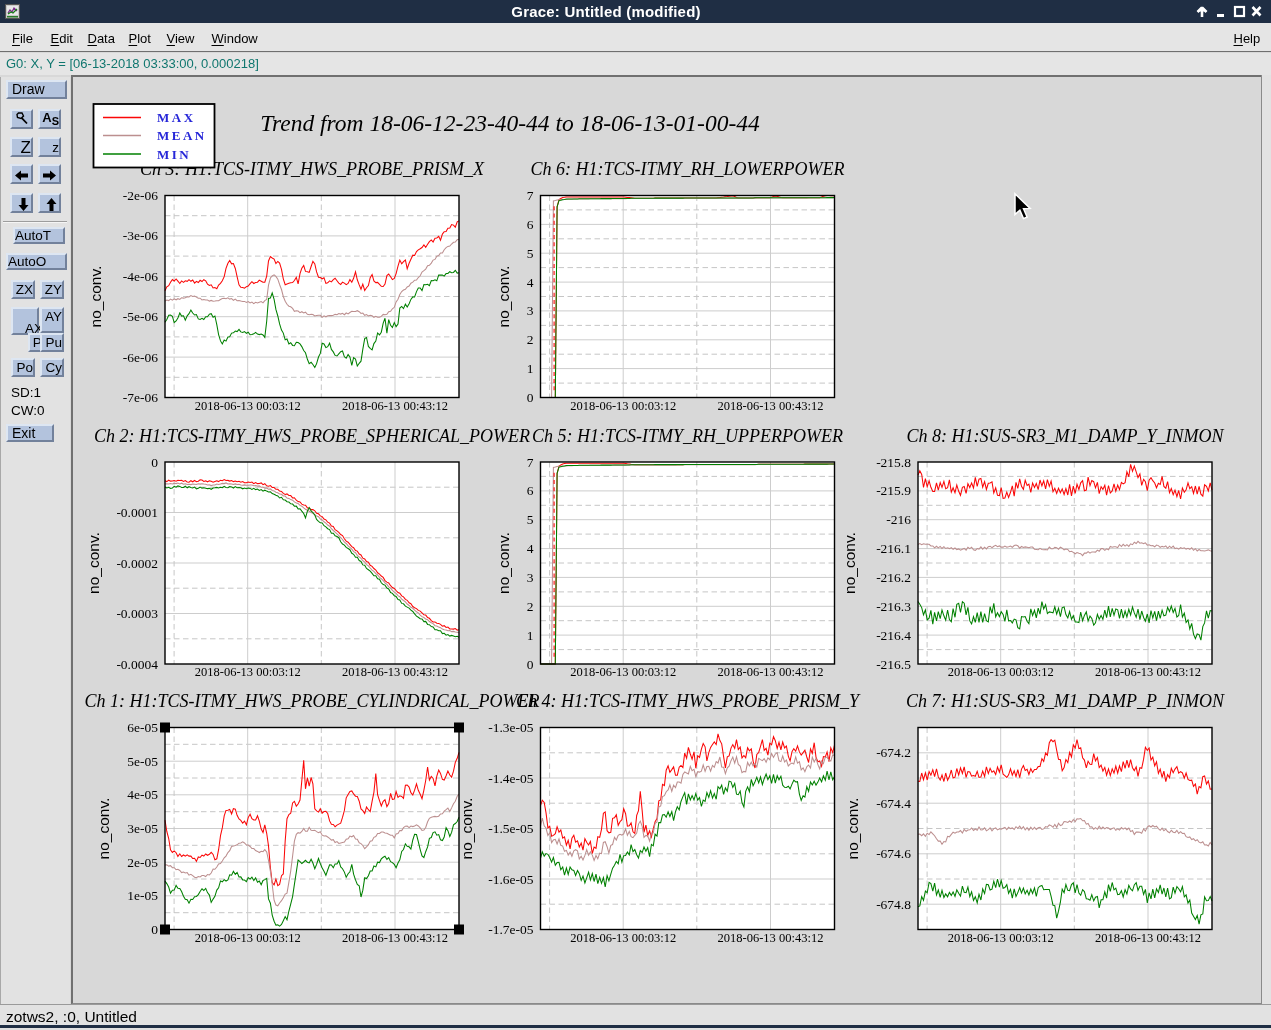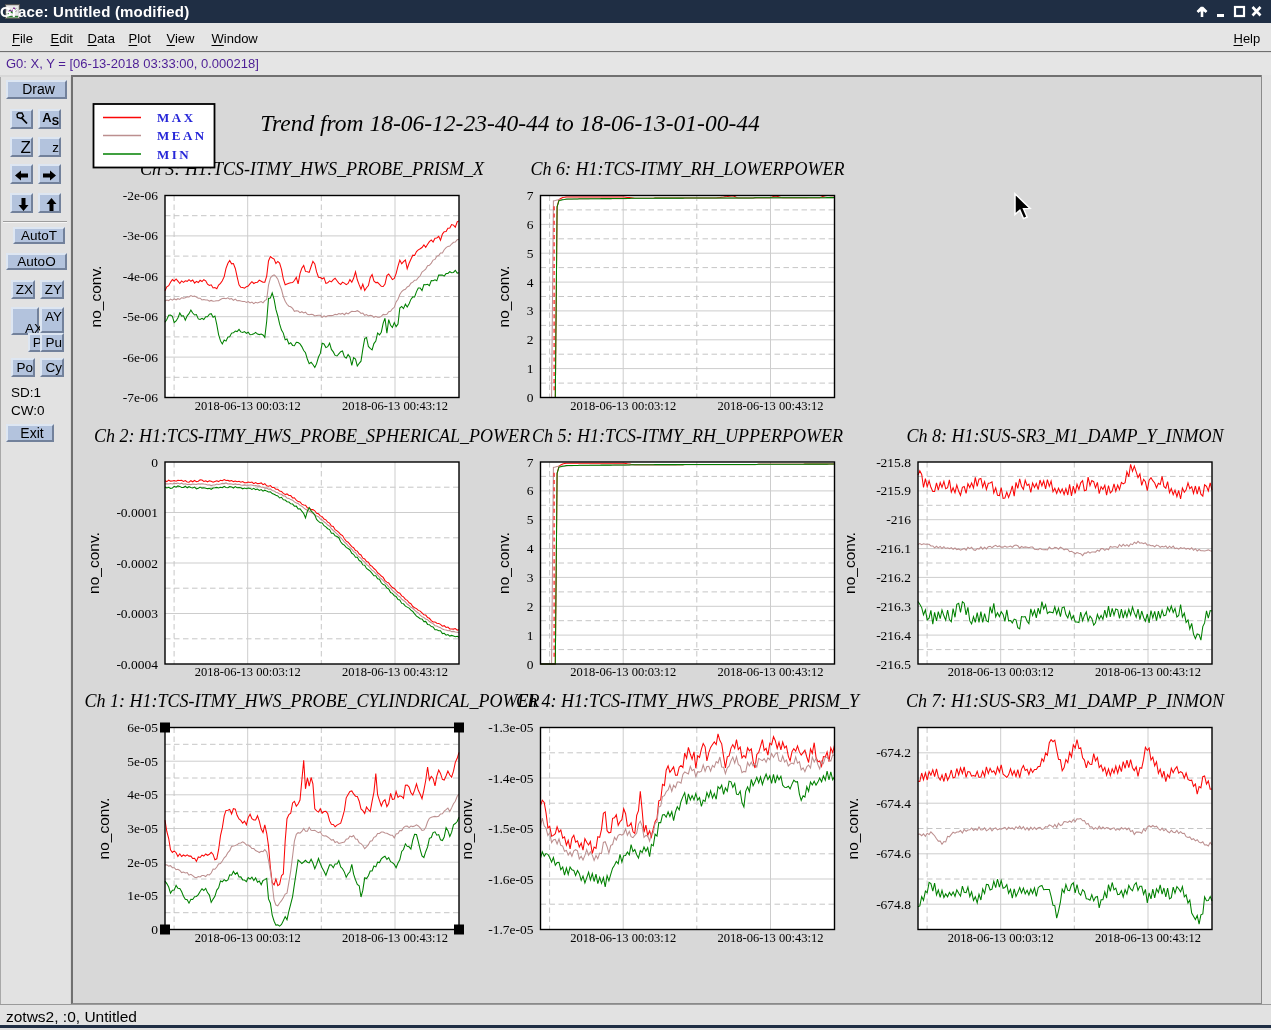--- a/index.html
+++ b/index.html
@@ -1,29 +1,29 @@
 <!DOCTYPE html>
 <html><head><meta charset="utf-8"><title>Grace</title>
 <style>
 *{margin:0;padding:0;box-sizing:border-box}
 html,body{width:1271px;height:1030px;overflow:hidden}
 body{font-family:"Liberation Sans",sans-serif;position:relative;background:#d8d8d8}
 .titlebar{position:absolute;left:0;top:0;width:1271px;height:23px;background:#1f2e44;color:#fff}
-.titletext{position:absolute;left:0;top:3px;width:1212px;font-size:15px;font-weight:bold;letter-spacing:0.2px}
+.titletext{position:absolute;left:0;top:3px;width:1212px;text-align:center;font-size:15px;font-weight:bold;letter-spacing:0.2px}
 .menubar{position:absolute;left:0;top:23px;width:1271px;height:29px;background:#e5e5e5;border-bottom:1px solid #6f6f6f}
 .menu{position:absolute;top:8px;font-size:13px;color:#000}
-.locator{position:absolute;left:0;top:53px;width:1271px;height:22px;background:#e5e5e5;font-size:13px;color:#4c1d95}
+.locator{position:absolute;left:0;top:53px;width:1271px;height:22px;background:#e5e5e5;font-size:13px;color:#0f766e}
 .loctext{position:absolute;left:6px;top:3px}
 .toolbar{position:absolute;left:0;top:77px;width:70px;height:927px;background:#e2e2e2;border-left:1px solid #a8a8a8}
 .canvas{position:absolute;left:71px;top:75px;width:1190px;height:929px;background:#d8d8d8;border-left:2px solid #707070;border-top:2px solid #707070;border-bottom:1px solid #8a8a8a}
 .rightframe{position:absolute;left:1261px;top:75px;width:10px;height:929px;background:#e2e2e2;border-left:1px solid #8a8a8a}
 .statusbar{position:absolute;left:0;top:1004px;width:1271px;height:21px;background:#e2e2e2;border-top:1px solid #9a9a9a;font-size:15.5px}
 .stattext{position:absolute;left:6px;top:3px}
 .bottomframe{position:absolute;left:0;top:1025px;width:1271px;height:5px;background:#1f2e44;border-bottom:2px solid #e0e0e0}
-.btn{position:absolute;background:#b3c3dd;border-top:2px solid #dde6f2;border-left:2px solid #dde6f2;border-right:2px solid #72819b;border-bottom:2px solid #72819b;color:#000;font-size:13.5px;text-align:center;line-height:14px}
+.btn{position:absolute;background:#b3c3dd;border-top:2px solid #dde6f2;border-left:2px solid #dde6f2;border-right:2px solid #72819b;border-bottom:2px solid #72819b;color:#000;font-size:13.5px;text-align:left;line-height:14px}
 .btn.sm{text-align:right}
 u{text-decoration:underline;text-underline-offset:2px}
 </style></head>
 <body>
 <div class="canvas"></div>
 <div class="titlebar">
  <svg width="15" height="15" style="position:absolute;left:5px;top:4px" viewBox="0 0 15 15">
   <rect x="0" y="0" width="15" height="15" fill="#c8c8c8"></rect>
       <rect x="0.5" y="0.5" width="14" height="14" fill="none" stroke="#555"></rect>
   <rect x="2" y="2" width="11" height="9" fill="#e8e8e8"></rect>

